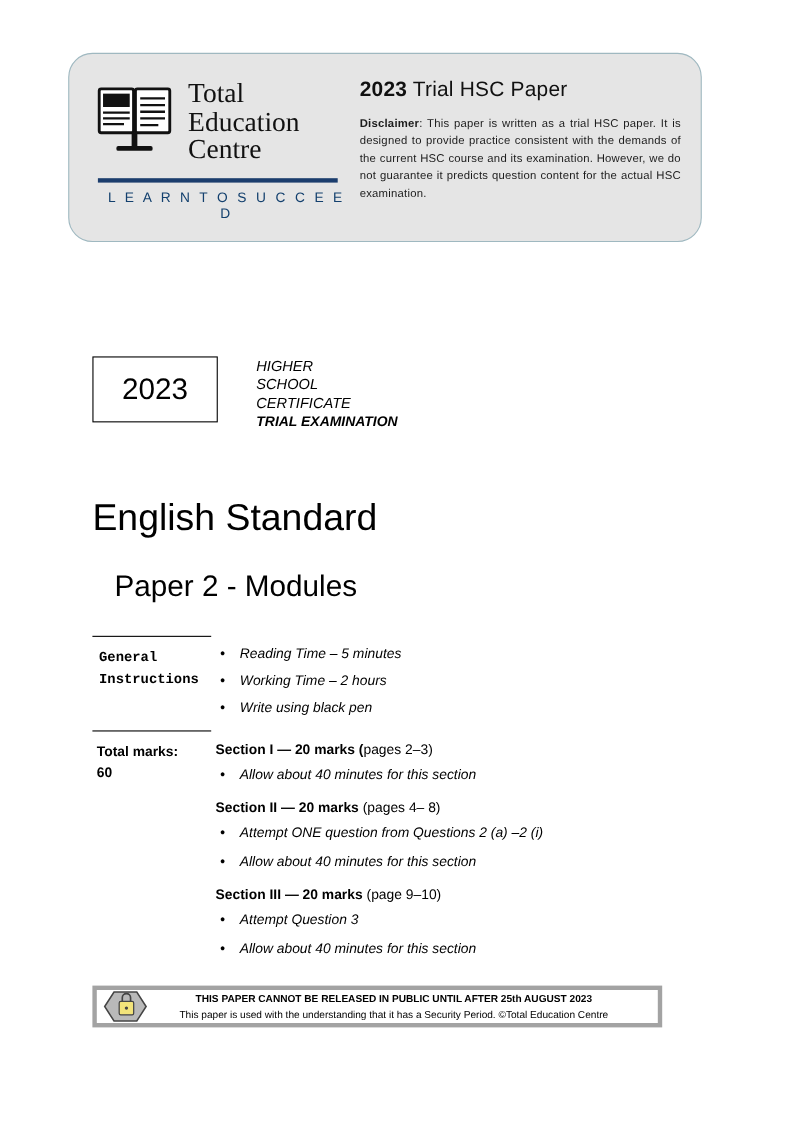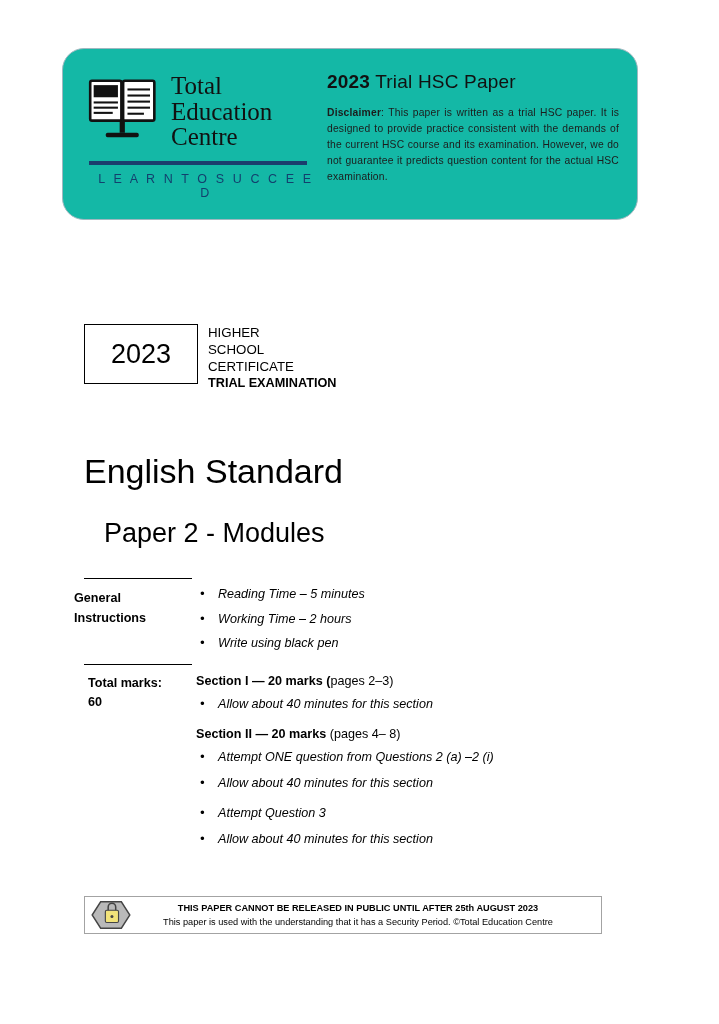--- a/index.html
+++ b/index.html
@@ -16,21 +16,21 @@
     overflow: hidden;
   }
 
   
   .banner {
     position: absolute;
     left: 62px;
     top: 48px;
     width: 576px;
     height: 172px;
-    background: #14b8a6;
+    background: #e5e5e5;
     border: 1px solid #9fb8c0;
     border-radius: 22px;
     box-sizing: border-box;
   }
   .banner-inner {
     display: flex;
     height: 100%;
     box-sizing: border-box;
     padding: 14px 18px 14px 22px;
   }
@@ -110,24 +110,25 @@
     width: 112px;
     height: 58px;
     border: 1.5px solid #000;
     display: flex;
     align-items: center;
     justify-content: center;
     font-size: 27px;
     font-family: "Liberation Sans", sans-serif;
   }
   .hsc-lines {
-    margin-left: 10px;
+    margin-left: 35px;
     font-size: 13.3px;
     line-height: 1.28;
     padding-top: 0px;
+    font-style: italic;
   }
   .hsc-lines .strong { font-weight: bold; font-size: 12.7px; }
 
   
   .subject {
     position: absolute;
     left: 84px;
     top: 452px;
     font-size: 34px;
     letter-spacing: 0px;
@@ -140,26 +141,27 @@
     margin-left: 20px;
   }
 
   
   .gi-rule {
     position: absolute;
     border-top: 1px solid #000;
   }
   .gi-label {
     position: absolute;
-    left: 74px;
+    left: 90px;
     top: 589px;
     font-size: 12.6px;
     font-weight: bold;
     line-height: 1.55;
     width: 100px;
+    font-family: Liberation Mono, monospace;
   }
   .gi-list {
     position: absolute;
     left: 196px;
     top: 588px;
     font-size: 12.6px;
     line-height: 1.0;
   }
   ul.bullets {
     list-style: none;
@@ -199,21 +201,21 @@
   .section-head { margin-bottom: 9px; }
   .section-head b { font-weight: bold; }
 
   
   .footer {
     position: absolute;
     left: 84px;
     top: 896px;
     width: 518px;
     height: 38px;
-    border: 1px solid #a3a3a3;
+    border: 4px solid #a3a3a3;
     box-sizing: border-box;
     display: flex;
     align-items: center;
   }
   .footer-icon {
     width: 52px;
     flex: 0 0 52px;
     display: flex;
     align-items: center;
     justify-content: center;
@@ -323,20 +325,23 @@
     <div class="section-head">
       <b>Section II — 20 marks</b><span> (pages 4– 8)</span>
     </div>
     <ul class="bullets">
       <li>Attempt ONE question from Questions 2 (a) –2 (i)</li>
       <li>Allow about 40 minutes for this section</li>
     </ul>
   </div>
 
   <div class="section-block">
+    <div class="section-head">
+      <b>Section III — 20 marks</b><span> (page 9–10)</span>
+    </div>
     <ul class="bullets">
       <li>Attempt Question 3</li>
       <li>Allow about 40 minutes for this section</li>
     </ul>
   </div>
 
 </div>
 
 <div class="footer">
   <div class="footer-icon">

